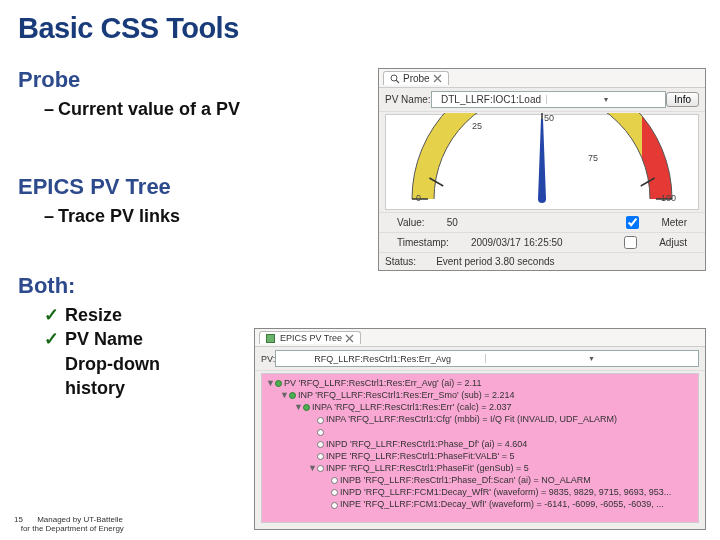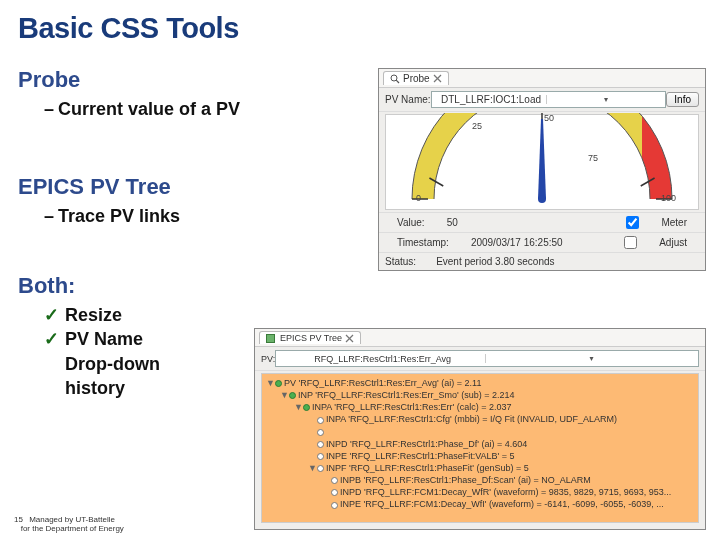--- a/index.html
+++ b/index.html
@@ -8,21 +8,21 @@
   .title { font-size: 29px; font-weight: 900; color: #193b7a; font-family: "Arial Black", Arial, sans-serif; letter-spacing: -0.5px; }
   .content { margin-top: 22px; }
   .section-h { font-size: 22px; font-weight: 700; color: #2d4a8c; margin-top: 18px; }
   .sub { font-size: 18px; font-weight: 700; color: #111; margin: 6px 0 0 26px; }
   .sub .dash { display: inline-block; width: 14px; }
   .check-list { margin: 4px 0 0 26px; }
   .check-item { font-size: 18px; color: #111; font-weight: 400; line-height: 1.35; display: flex; align-items: flex-start; }
   .check-item .chk { color: #1a6b1a; font-weight: 700; margin-right: 6px; font-size: 18px; }
   .check-item .txt b { font-weight: 700; }
   .footer { position: absolute; bottom: 6px; left: 14px; font-size: 8px; color: #333; line-height: 1.2; }
-  .footer .pg { display: inline-block; margin-right: 4px; }
+  .footer .pg { display: inline-block; margin-right: 12px; }
 
   
   .probe-panel { position: absolute; top: 68px; right: 14px; width: 328px; border: 1px solid #888; background: #efeeec; font-size: 10px; color: #333; }
   .tabbar { display: flex; align-items: center; background: #f6f5f3; border-bottom: 1px solid #ccc; padding: 2px 4px; gap: 3px; }
   .tab { display: flex; align-items: center; gap: 3px; padding: 1px 6px; border: 1px solid #bbb; border-bottom: none; border-radius: 3px 3px 0 0; background: #fff; }
   .ico-mag { width: 10px; height: 10px; }
   .ico-x { width: 9px; height: 9px; }
   .row { display: flex; align-items: center; padding: 3px 6px; }
   .row.lbl { border-bottom: 1px solid #ddd; }
   .pvname-lbl { font-weight: 400; }
@@ -38,21 +38,21 @@
   .t50 { left: 158px; top: -2px; }
   .t75 { right: 100px; top: 6px; margin-top: 32px; }
   .t100 { right: 22px; bottom: 6px; }
   .row2 { display: flex; align-items: center; padding: 3px 18px; gap: 22px; border-top: 1px solid #ddd; }
   .row2 .flex { flex: 1; }
   .row2 input[type=checkbox] { margin-left: 6px; }
   .status-row { display: flex; align-items: center; padding: 3px 6px; border-top: 1px solid #ddd; gap: 20px; }
 
   
   .tree-panel { position: absolute; top: 328px; right: 14px; width: 452px; border: 1px solid #888; background: #efeeec; font-size: 9px; color: #333; }
-  .tree-body { background: #fdba74; margin: 2px 6px 6px 6px; border: 1px solid #ccc; padding: 3px 4px; font-family: "Segoe UI", Arial, sans-serif; line-height: 1.35; height: 150px; overflow: hidden; }
+  .tree-body { background: #f9a8d4; margin: 2px 6px 6px 6px; border: 1px solid #ccc; padding: 3px 4px; font-family: "Segoe UI", Arial, sans-serif; line-height: 1.35; height: 150px; overflow: hidden; }
   .tn { white-space: nowrap; }
   .tw { color: #666; display: inline-block; width: 9px; text-align: center; }
   .ind { display: inline-block; }
   .dot { display:inline-block; width:7px; height:7px; border:1px solid #777; border-radius:50%; background:#fff; margin-right:2px; vertical-align:middle; }
   .dot.g { background:#4caf50; border-color:#2e7d32; }
   .ico-chart { display:inline-block; width:9px; height:9px; background:#6bb36b; border:1px solid #3a7a3a; margin-right:2px; vertical-align:middle; }
 
   svg { display: block; }
 </style>
 </head>

